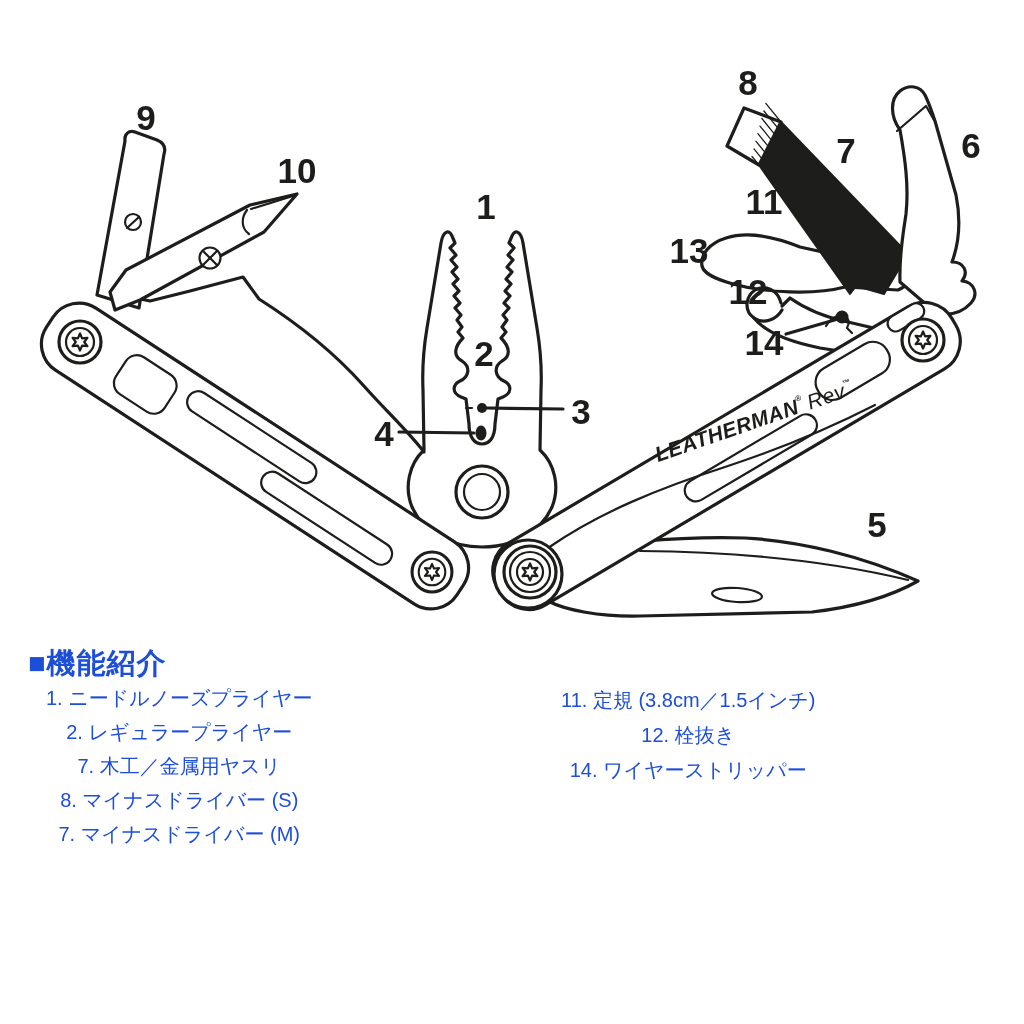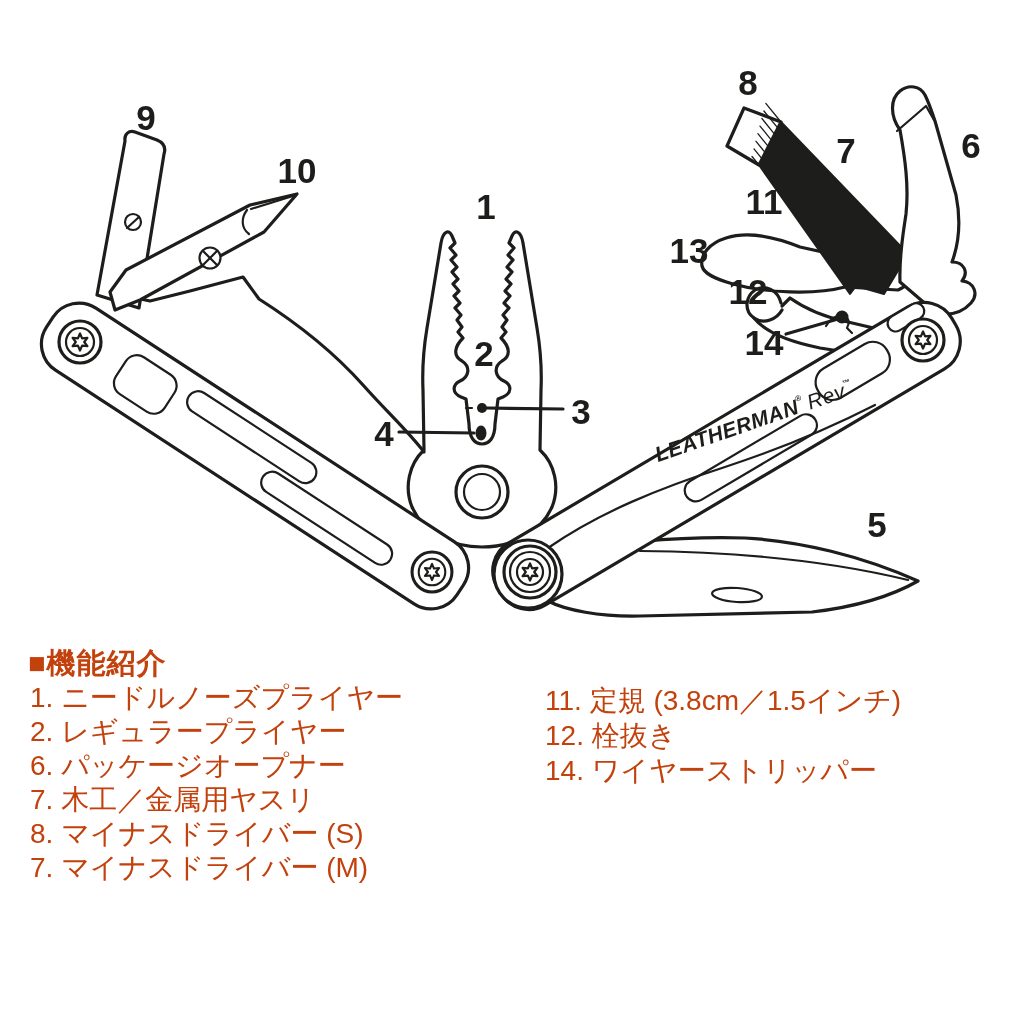--- a/index.html
+++ b/index.html
@@ -10,23 +10,23 @@
   #stage{position:absolute;left:0;top:0;width:1024px;height:1024px;}
   svg{position:absolute;left:0;top:0;}
   .wh{fill:#ffffff;stroke:#1d1d1b;stroke-width:3.2;stroke-linejoin:round;stroke-linecap:round;}
   .ln{fill:none;stroke:#1d1d1b;stroke-width:3.2;stroke-linejoin:round;stroke-linecap:round;}
   .thin{stroke-width:2.2;}
   .bk{fill:#1d1d1b;stroke:#1d1d1b;stroke-width:2;stroke-linejoin:round;}
   .hatch{stroke:#1d1d1b;stroke-width:1.3;stroke-linecap:round;fill:none;}
   .dot{fill:#1d1d1b;stroke:none;}
   .callout{font-family:"Liberation Sans",sans-serif;font-weight:700;font-size:35px;fill:#1d1d1b;text-anchor:middle;}
   .brand{fill:#1d1d1b;font-family:"Liberation Sans",sans-serif;}
-  .legend{position:absolute;color:#c2410c;}
+  .legend{position:absolute;color:#1d4ed8;text-align:center;}
   .legend-title{left:28px;top:644px;font-size:29px;font-weight:700;letter-spacing:1px;}
-  .legend-col{font-size:28px;}
+  .legend-col{font-size:20px;margin-left:16px;}
   .legend-col .row{white-space:nowrap;}
   #col-left{left:30px;top:681px;line-height:34px;}
   #col-right{left:545px;top:683px;line-height:35px;}
 </style>
 </head>
 <body>
 
 <div id="stage">
 
   <svg width="1024" height="660" viewBox="0 0 1024 660">
@@ -176,21 +176,20 @@
       <text class="callout" x="689" y="263">13</text>
       <text class="callout" x="764" y="355">14</text>
     </g>
   </svg>
 
   <div class="legend legend-title">■機能紹介</div>
 
   <div class="legend legend-col" id="col-left">
     <div class="row">1. ニードルノーズプライヤー</div>
     <div class="row">2. レギュラープライヤー</div>
-    <div class="row">6. パッケージオープナー</div>
     <div class="row">7. 木工／金属用ヤスリ</div>
     <div class="row">8. マイナスドライバー (S)</div>
     <div class="row">7. マイナスドライバー (M)</div>
   </div>
 
   <div class="legend legend-col" id="col-right">
     <div class="row">11. 定規 (3.8cm／1.5インチ)</div>
     <div class="row">12. 栓抜き</div>
     <div class="row">14. ワイヤーストリッパー</div>
   </div>

